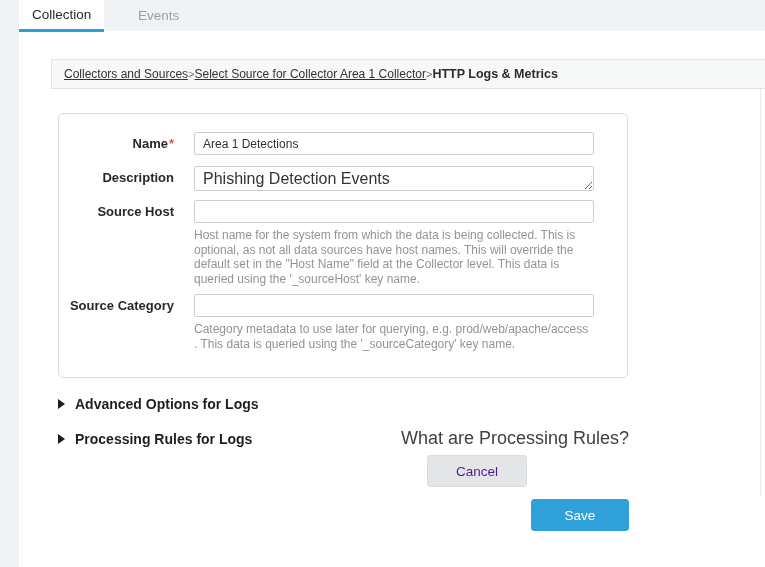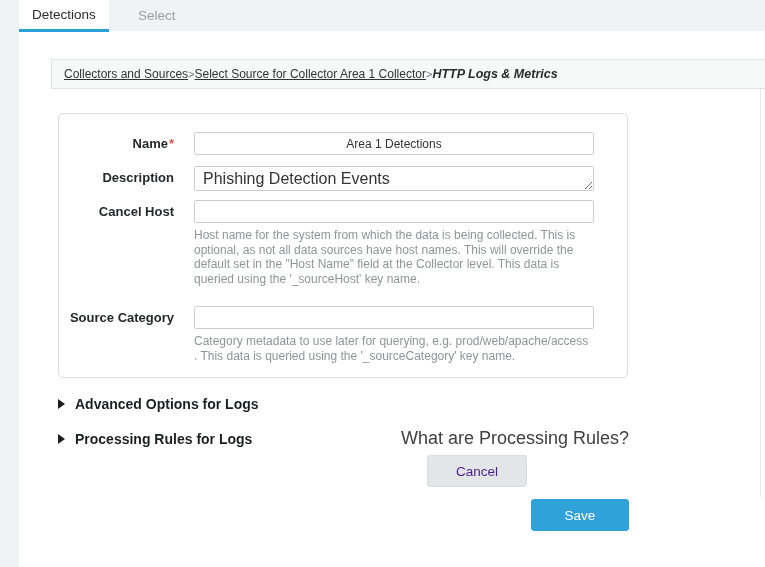--- a/index.html
+++ b/index.html
@@ -17,43 +17,43 @@
 
   
   .left-strip { position:absolute; top:31px; left:0; width:19px; height:536px; background:#f1f2f3; }
 
   
   .breadcrumb { position:absolute; top:59px; left:51px; width:714px; height:30px;
                 background:#f7f8f8; border:1px solid #e2e3e4; border-right:none;
                 display:flex; align-items:center; padding-left:12px; font-size:12px; }
   .crumb-link { color:#333; text-decoration:underline; cursor:pointer; }
   .crumb-sep { color:#6d7276; font-size:11px; }
-  .crumb-current { color:#2b2b2b; font-weight:700; font-size:12.5px;font-style:italic; }
+  .crumb-current { color:#2b2b2b; font-weight:700; font-size:12.5px; }
 
   
   .panel-edge { position:absolute; top:89px; left:760px; width:1px; height:408px; background:#e8e9ea; }
 
   
   .form-card { position:absolute; top:113px; left:58px; width:570px; height:265px;
                background:#fff; border:1px solid #dbdcdd; border-radius:5px;
                padding-top:18px; overflow:hidden; }
   .form-row { display:flex; align-items:flex-start; }
   .f-label { width:115px; min-width:115px; text-align:right; margin-right:20px; padding-top:4px;
              font-size:13px; font-weight:600; color:#26282a; }
   .req { color:#d9534f; margin-left:1px; }
   .f-field { display:flex; flex-direction:column; }
   .f-input { width:400px; height:23px; border:1px solid #ccced0; border-radius:2px;
              padding:0 8px; font-size:12px; color:#333; font-family:"Liberation Sans",sans-serif;
-             background:#fff; outline:none;text-align:center; }
+             background:#fff; outline:none; }
   .f-textarea { width:400px; height:25px; border:1px solid #ccced0; border-radius:2px;
                 padding:4px 8px 0 8px; font-size:16px; color:#333;
                 font-family:"Liberation Sans",sans-serif; resize:vertical; outline:none;
                 overflow:hidden; line-height:15px; }
   .f-help { width:398px; margin-top:5px; font-size:12px; line-height:14.5px; color:#909499; }
-  .mb-a { margin-bottom:11px; } .mb-b { margin-bottom:9px; } .mb-c { margin-bottom:20px; }
+  .mb-a { margin-bottom:11px; } .mb-b { margin-bottom:9px; } .mb-c { margin-bottom:8px; }
 
   
   .section-row { position:absolute; left:58px; width:571px; display:flex;
                  justify-content:space-between; align-items:center;text-align:right; }
   .row-advanced { top:396px; }
   .row-processing { top:428px; }
   .collapser { display:flex; align-items:center; gap:10px; cursor:pointer; }
   .tri { width:0; height:0; border-left:7px solid #1d1d1d; border-top:5px solid transparent;
          border-bottom:5px solid transparent; }
   .section-label { font-size:14px; font-weight:700; color:#1d1f21; }
@@ -67,24 +67,24 @@
   .btn-cancel { width:100px; background:#e3e5e6; border:1px solid #dadcdd; color:#4c1d95; }
   .btn-save { width:98px; background:#31a1da; border:1px solid #31a1da; color:#ffffff;margin-top:44px; }
 </style>
 </head>
 <body>
 
 <div class="page">
 
   <header class="topbar">
     <div class="tab-active">
-      <span>Detections</span>
+      <span>Collection</span>
     </div>
     <div class="tab-inactive">
-      <span>Select</span>
+      <span>Events</span>
     </div>
   </header>
 
   <div class="left-strip"></div>
 
   <nav class="breadcrumb">
     <a class="crumb-link">Collectors and Sources</a>
     <span class="crumb-sep">&gt;</span>
     <a class="crumb-link">Select Source for Collector Area 1 Collector</a>
     <span class="crumb-sep">&gt;</span>
@@ -108,21 +108,21 @@
       <label class="f-label">
         <span>Description</span>
       </label>
       <div class="f-field mb-b">
         <textarea class="f-textarea" style="">Phishing Detection Events</textarea>
       </div>
     </div>
 
     <div class="form-row">
       <label class="f-label">
-        <span>Cancel Host</span>
+        <span>Source Host</span>
       </label>
       <div class="f-field mb-c">
         <input class="f-input" type="text" value="" style="">
         <div class="f-help">Host name for the system from which the data is being collected. This is optional, as not all data sources have host names. This will override the default set in the "Host Name" field at the Collector level. This data is queried using the '_sourceHost' key name.</div>
       </div>
     </div>
 
     <div class="form-row">
       <label class="f-label">
         <span>Source Category</span>

